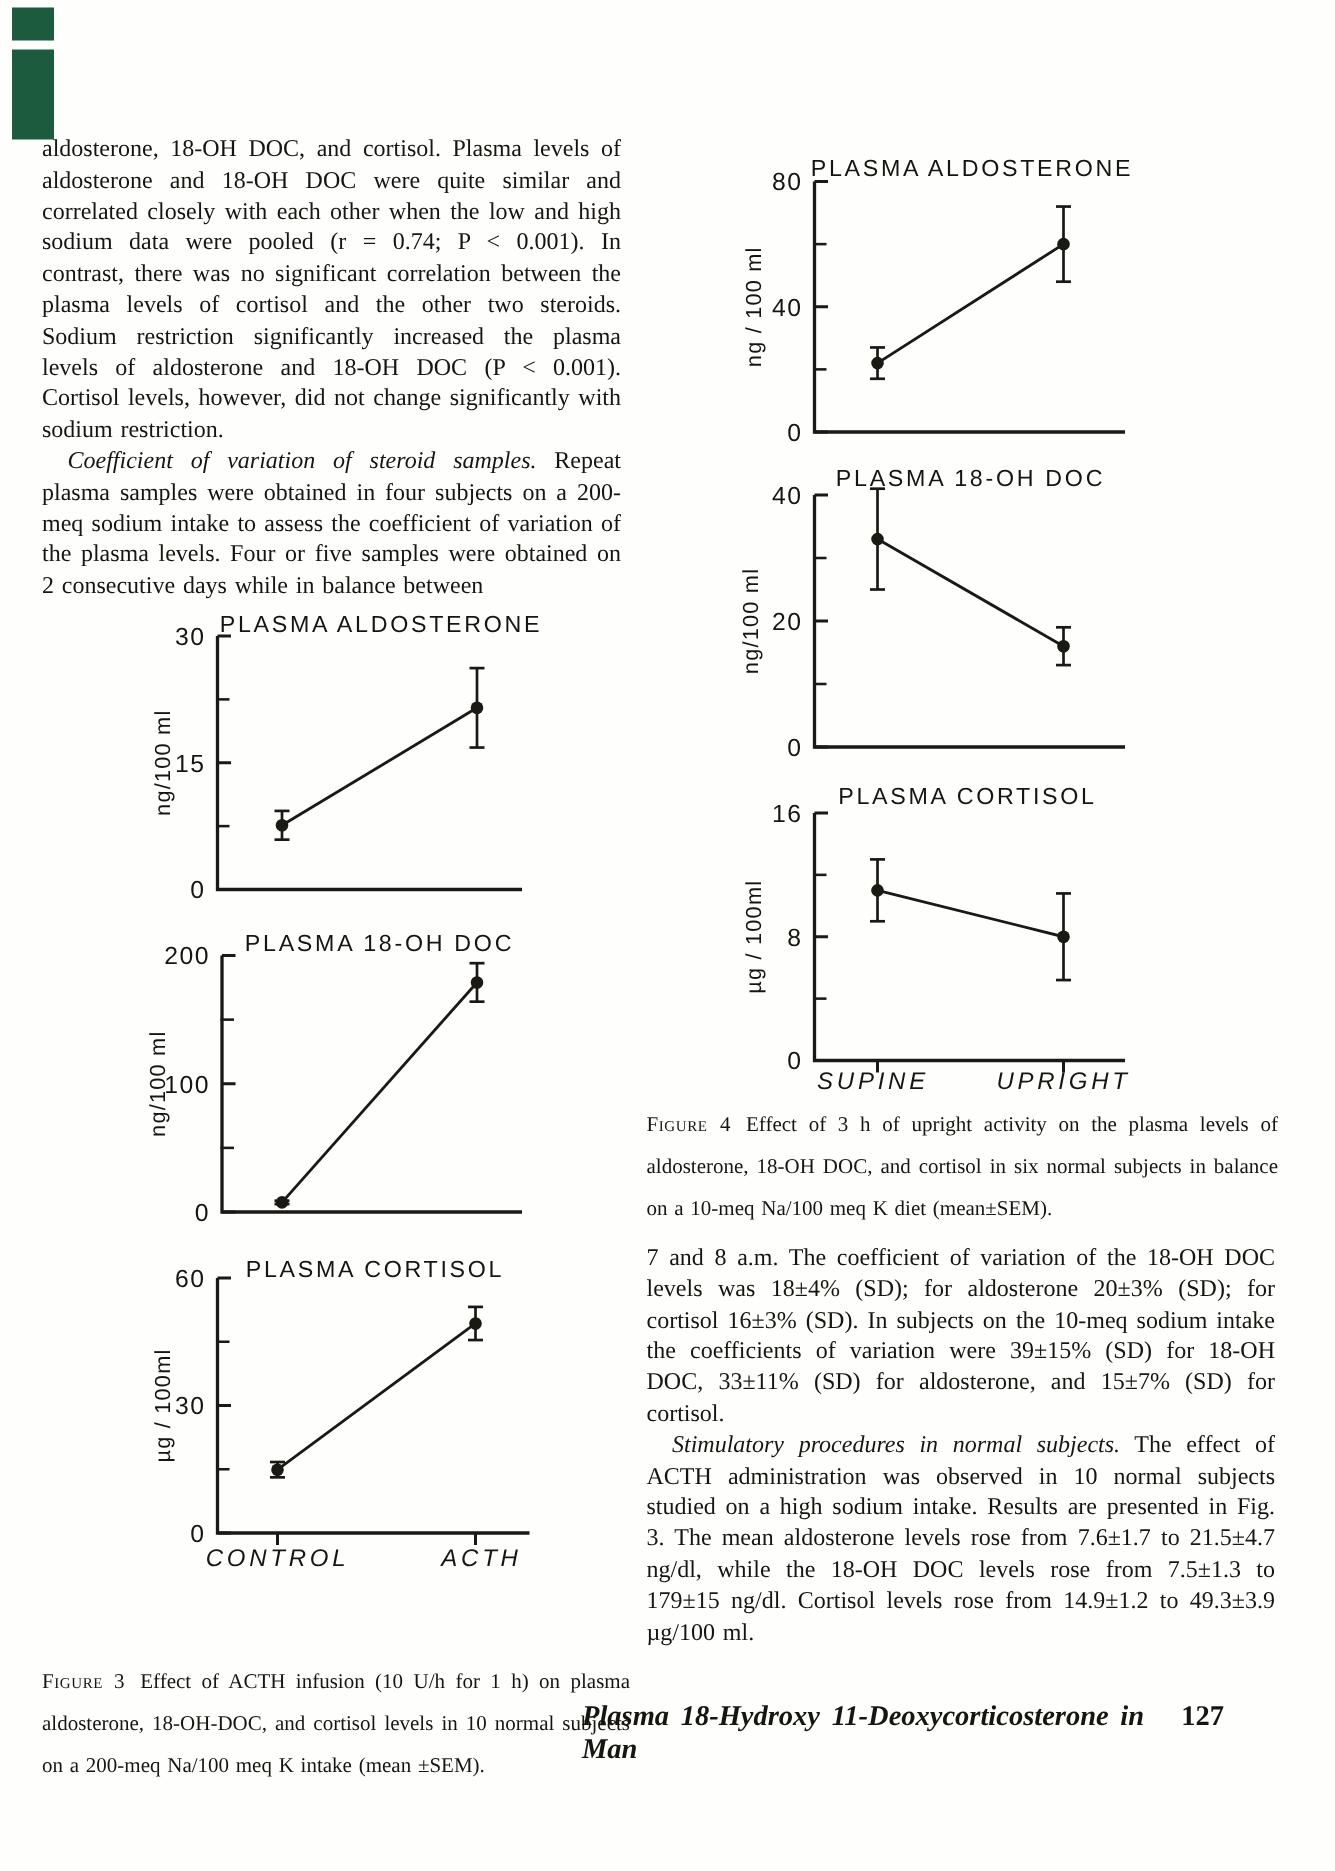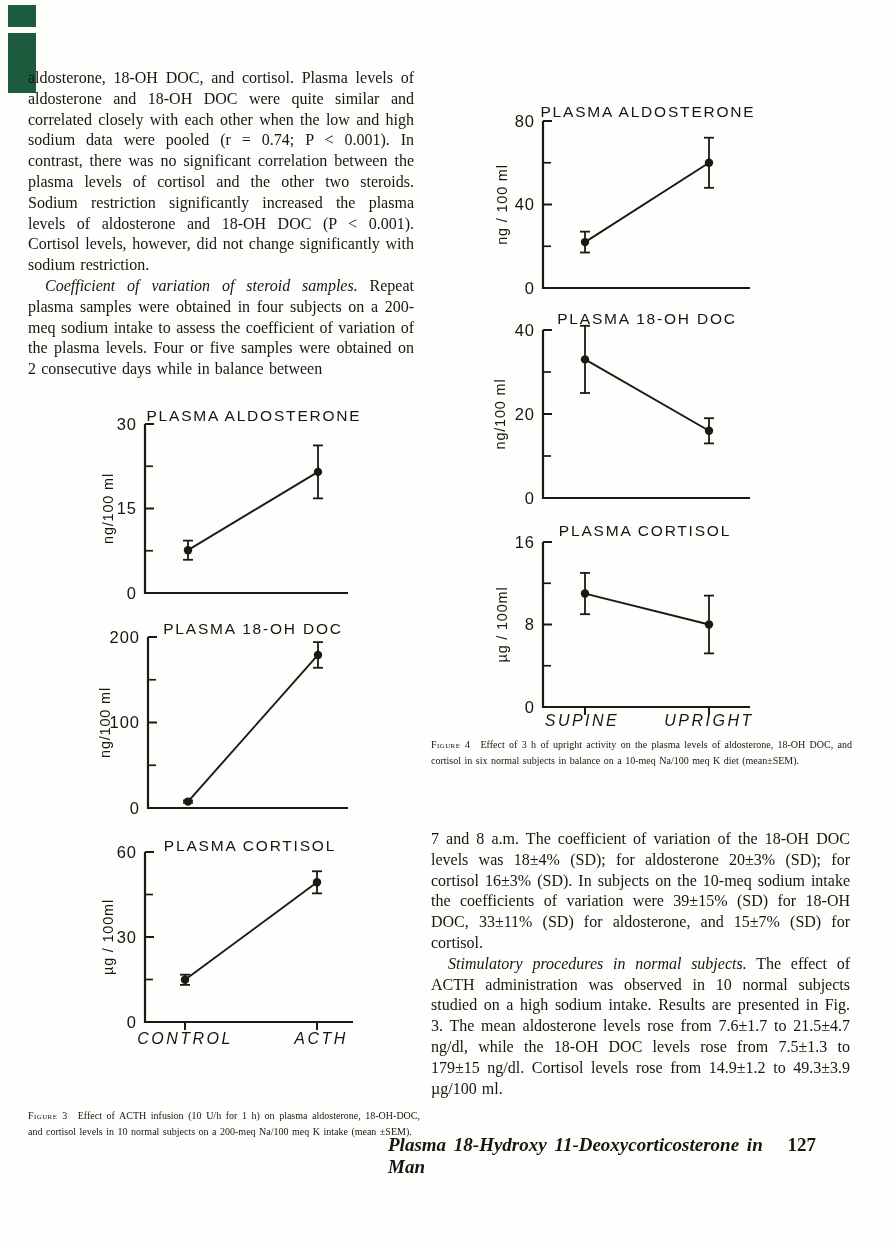--- a/index.html
+++ b/index.html
@@ -4,23 +4,23 @@
 <style>
   html,body{margin:0;padding:0;background:#ffffff;}
   .page{position:relative;width:890px;height:1247px;background:#fefefc;overflow:hidden;
         font-family:"Liberation Serif", serif;color:#17150f;}
   .scan-mark{position:absolute;left:8px;width:28px;background:#1d5b3e;}
   #mark1{top:5px;height:22px;}
   #mark2{top:33px;height:60px;}
   .bodytext p{margin:0;text-align:justify;font-size:16px;line-height:20.8px;word-spacing:1.2px;}
   .indent{text-indent:17px;}
   .lead{font-style:italic;}
-  .col-left{position:absolute;left:28px;top:68px;width:386px;}
+  .col-left{position:absolute;left:28px;top:90px;width:386px;}
   .col-right{position:absolute;left:431px;top:829px;width:419px;}
-  .caption{position:absolute;font-size:10px;line-height:16px;text-align:justify;word-spacing:1px;}
+  .caption{position:absolute;font-size:14px;line-height:28px;text-align:justify;word-spacing:1px;}
   #cap3{left:28px;top:1108px;width:392px;}
   #cap4{left:431px;top:737px;width:421px;}
   .figlabel{font-variant:small-caps;margin-right:10px;letter-spacing:0.4px;}
   .footer{position:absolute;left:388px;top:1134px;width:428px;display:flex;
           justify-content:space-between;font-weight:bold;font-size:19px;}
   .footer .rtitle{font-style:italic;word-spacing:3px;}
   svg{position:absolute;overflow:visible;}
   .c-title{font-family:"Liberation Sans",sans-serif;font-size:15.5px;letter-spacing:1.8px;fill:#17150f;}
   .c-tick{font-family:"Liberation Sans",sans-serif;font-size:16.5px;letter-spacing:1px;fill:#17150f;}
   .c-ylab{font-family:"Liberation Sans",sans-serif;font-size:14.5px;letter-spacing:0.8px;fill:#17150f;}

